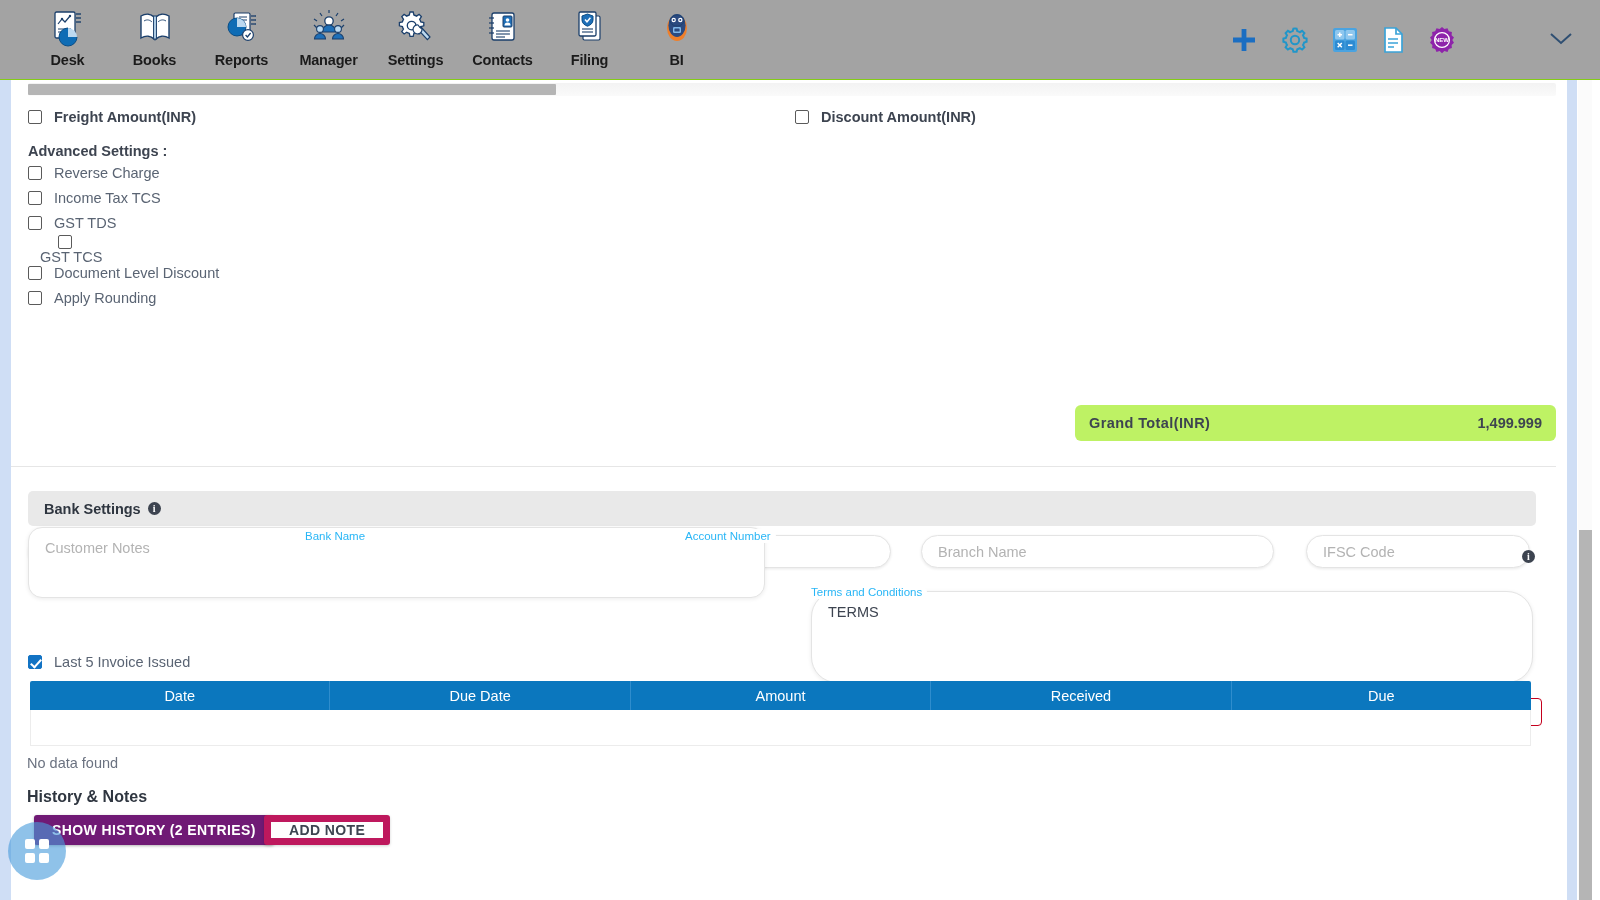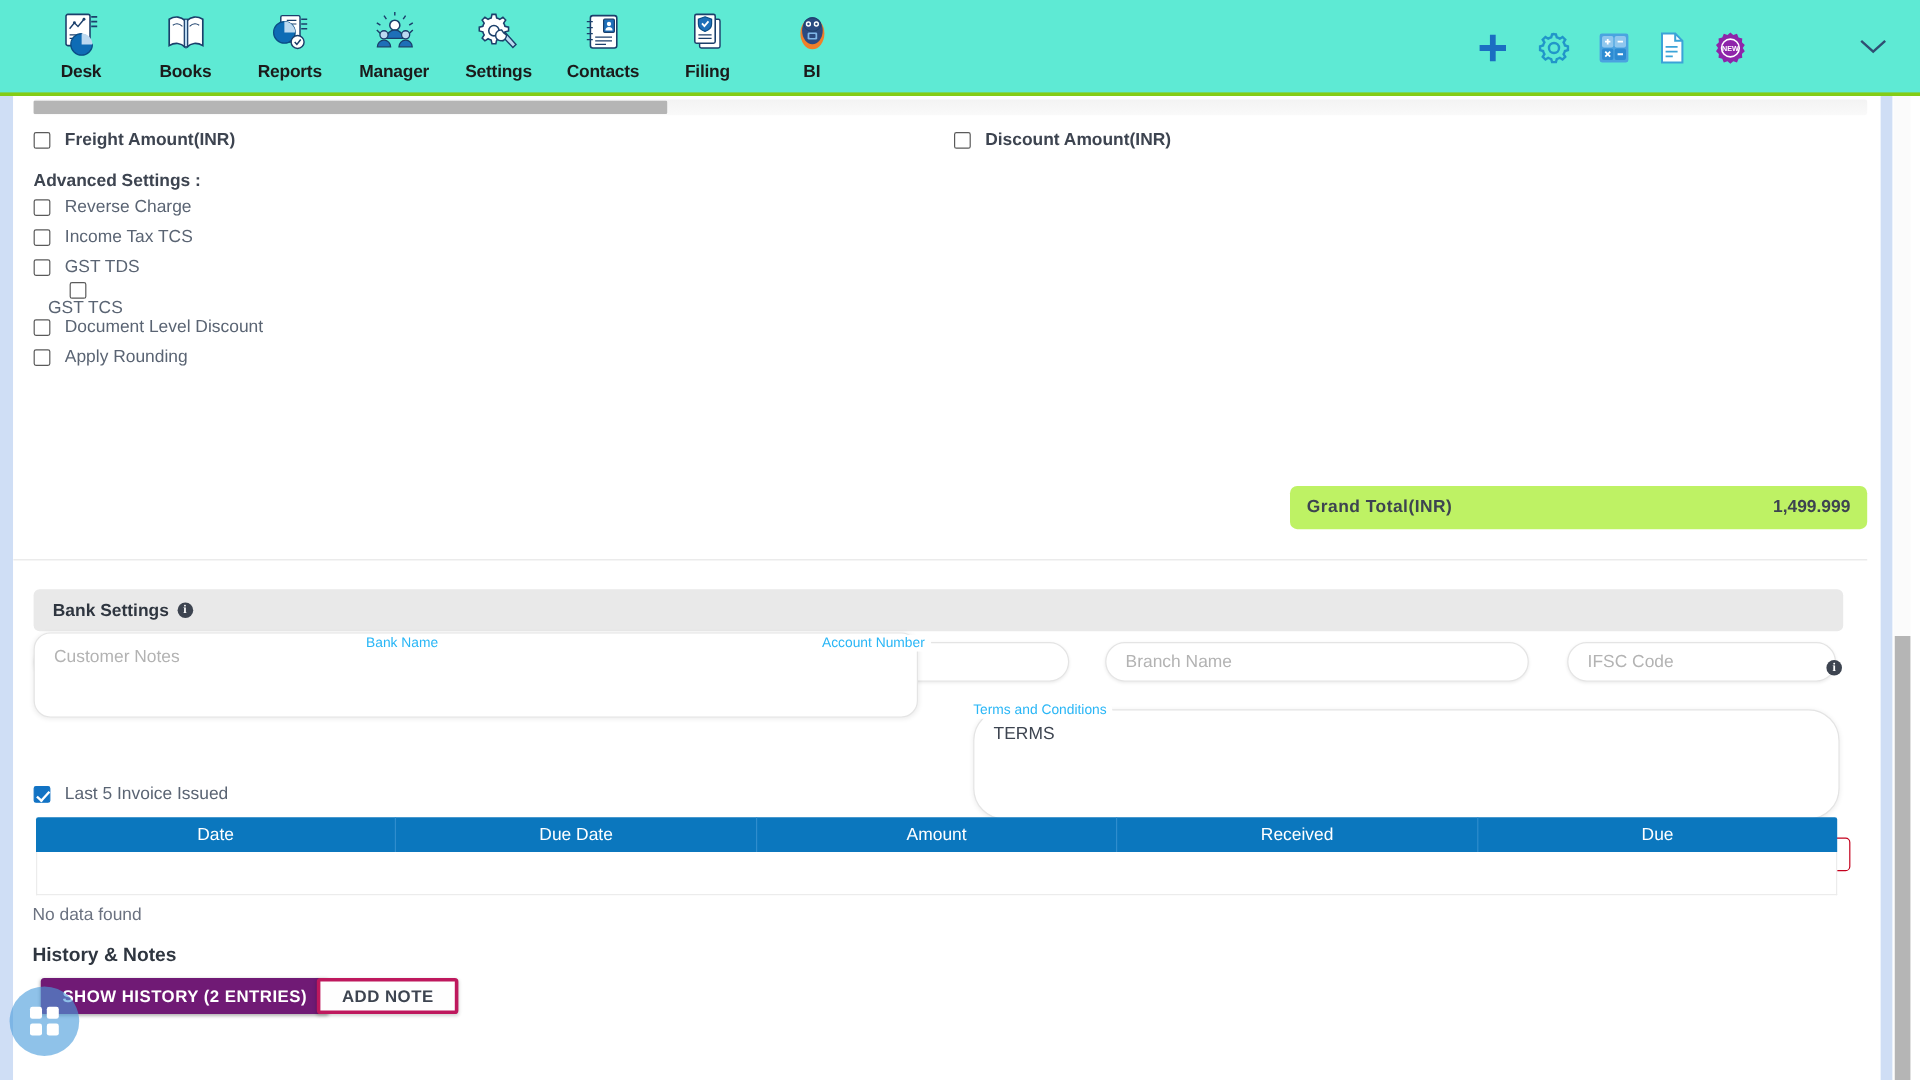--- a/index.html
+++ b/index.html
@@ -8,21 +8,21 @@
     width: 1600px; height: 900px;
     overflow: hidden;
     font-family: "Liberation Sans", sans-serif;
     background: #ffffff;
   }
   #app { position: relative; width: 1600px; height: 900px; background:#fff; }
 
   
   .toolbar {
     position:absolute; left:0; top:0; width:1600px; height:80px;
-    background:#5eead4; border-bottom:3px solid #84cc16;
+    background:#a3a3a3; border-bottom:1px solid #84cc16;
     display:flex; align-items:flex-start;
   }
   .tb-left { display:flex; align-items:flex-start; padding-left:24px; }
   .tb-item {
     width:87px; display:flex; flex-direction:column;
     align-items:center; padding-top:6px; cursor:pointer;
   }
   .tb-item .ic { height:44px; display:flex; align-items:center; justify-content:center; }
   .tb-item .lb {
     font-size:14.5px; font-weight:bold; color:#1b1b1b;
@@ -196,21 +196,21 @@
   }
   .btn-hist {
     position:absolute; left:33px; top:815px; height:30px;
     background:#701a75; border-radius:3px; color:#fff;
     font-size:14px; font-weight:bold; letter-spacing:0.4px;
     display:flex; align-items:center; padding:0 18px; cursor:pointer;
     box-shadow:0 1px 3px rgba(0,0,0,0.3);
   }
   .btn-note {
     position:absolute; left:263px; top:815px; height:30px;
-    background:#fefefe; border:3px solid #be185d; border-radius:3px;
+    background:#fefefe; border:7px solid #be185d; border-radius:3px;
     color:#3d4450; font-size:14px; font-weight:bold; letter-spacing:0.4px;
     display:flex; align-items:center; padding:0 18px; cursor:pointer;
     box-shadow:0 1px 3px rgba(0,0,0,0.18);
   }
   .fab {
     position:absolute; left:8px; top:822px; width:58px; height:58px;
     border-radius:50%; background:rgba(74,156,219,0.62);
     display:flex; align-items:center; justify-content:center; cursor:pointer;
   }
   .bottomband {

